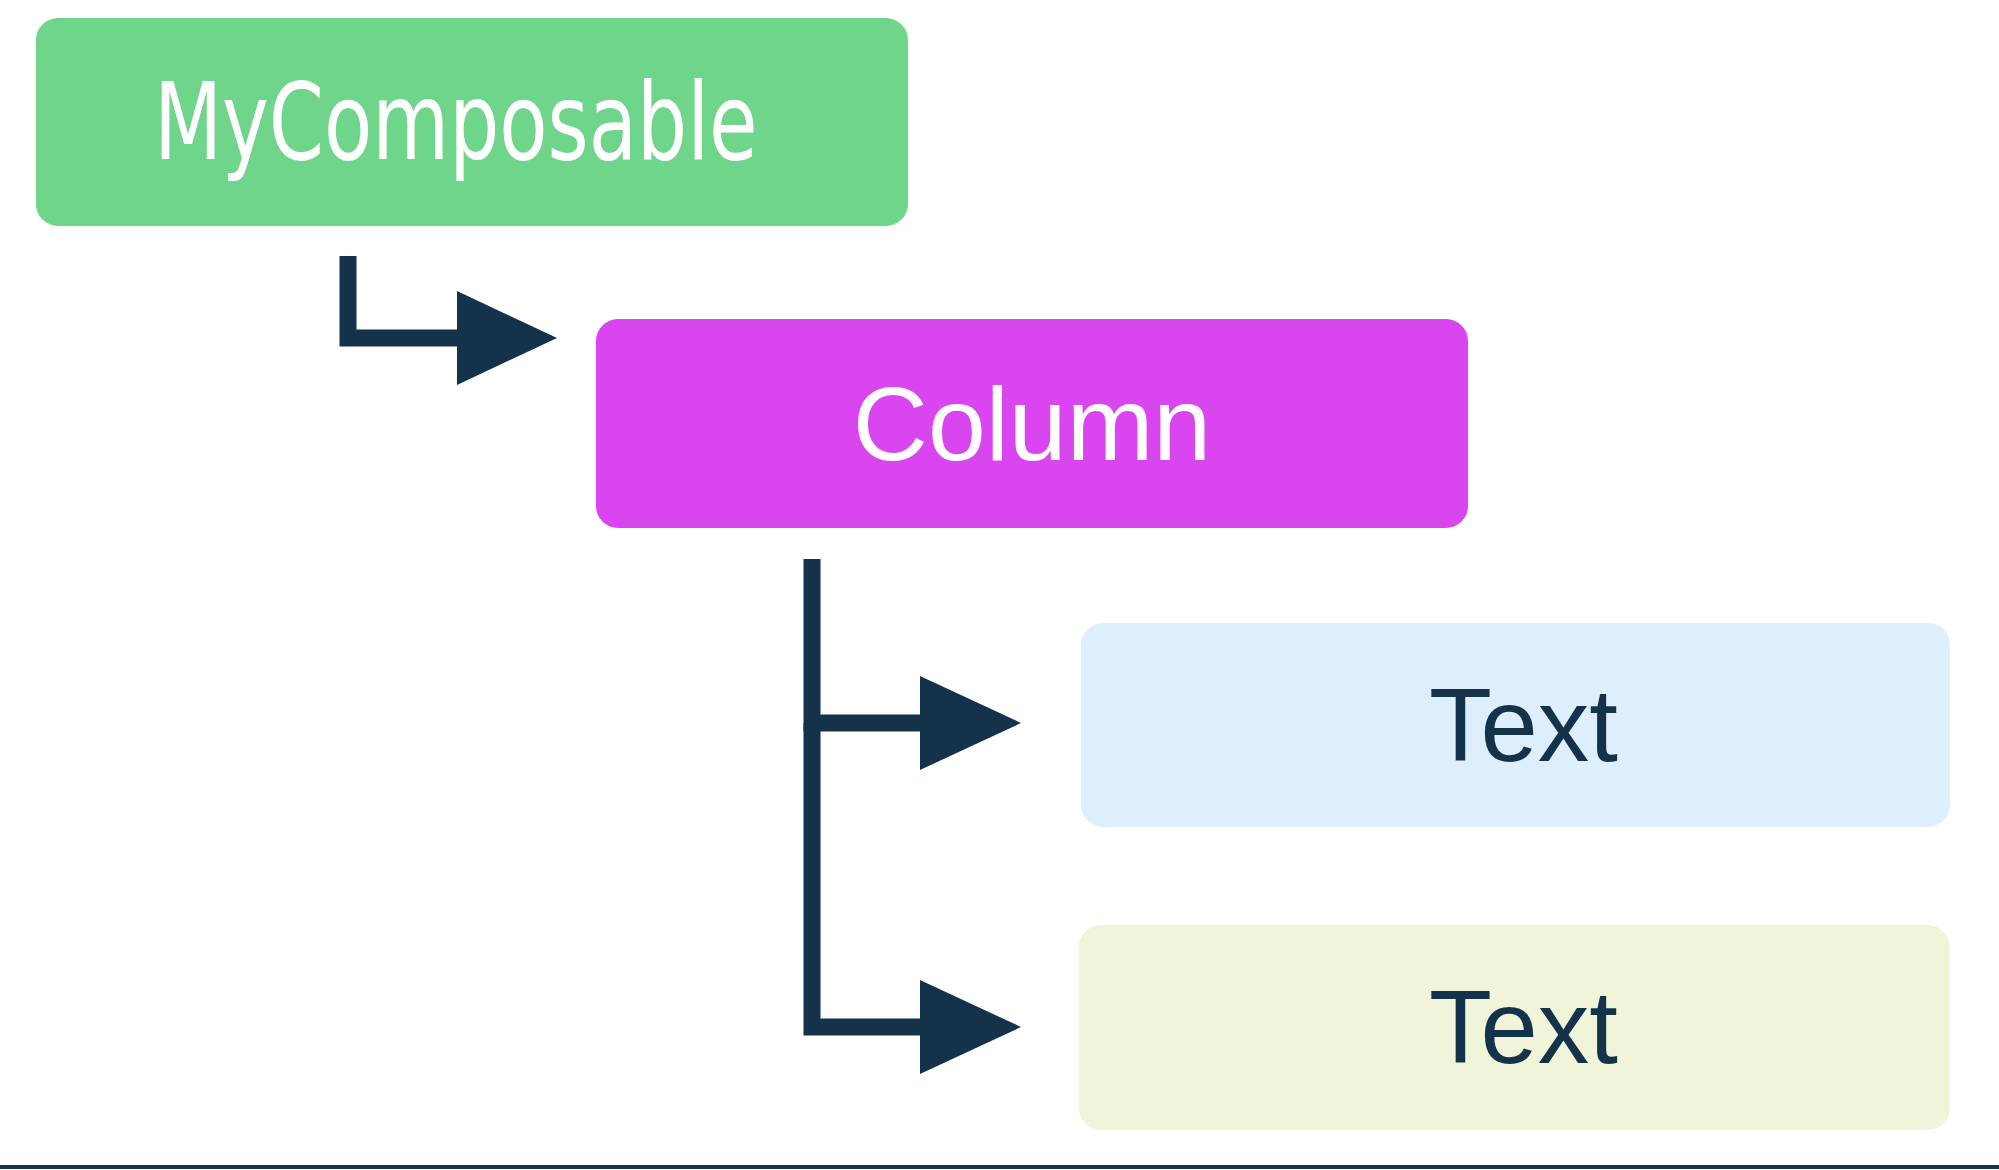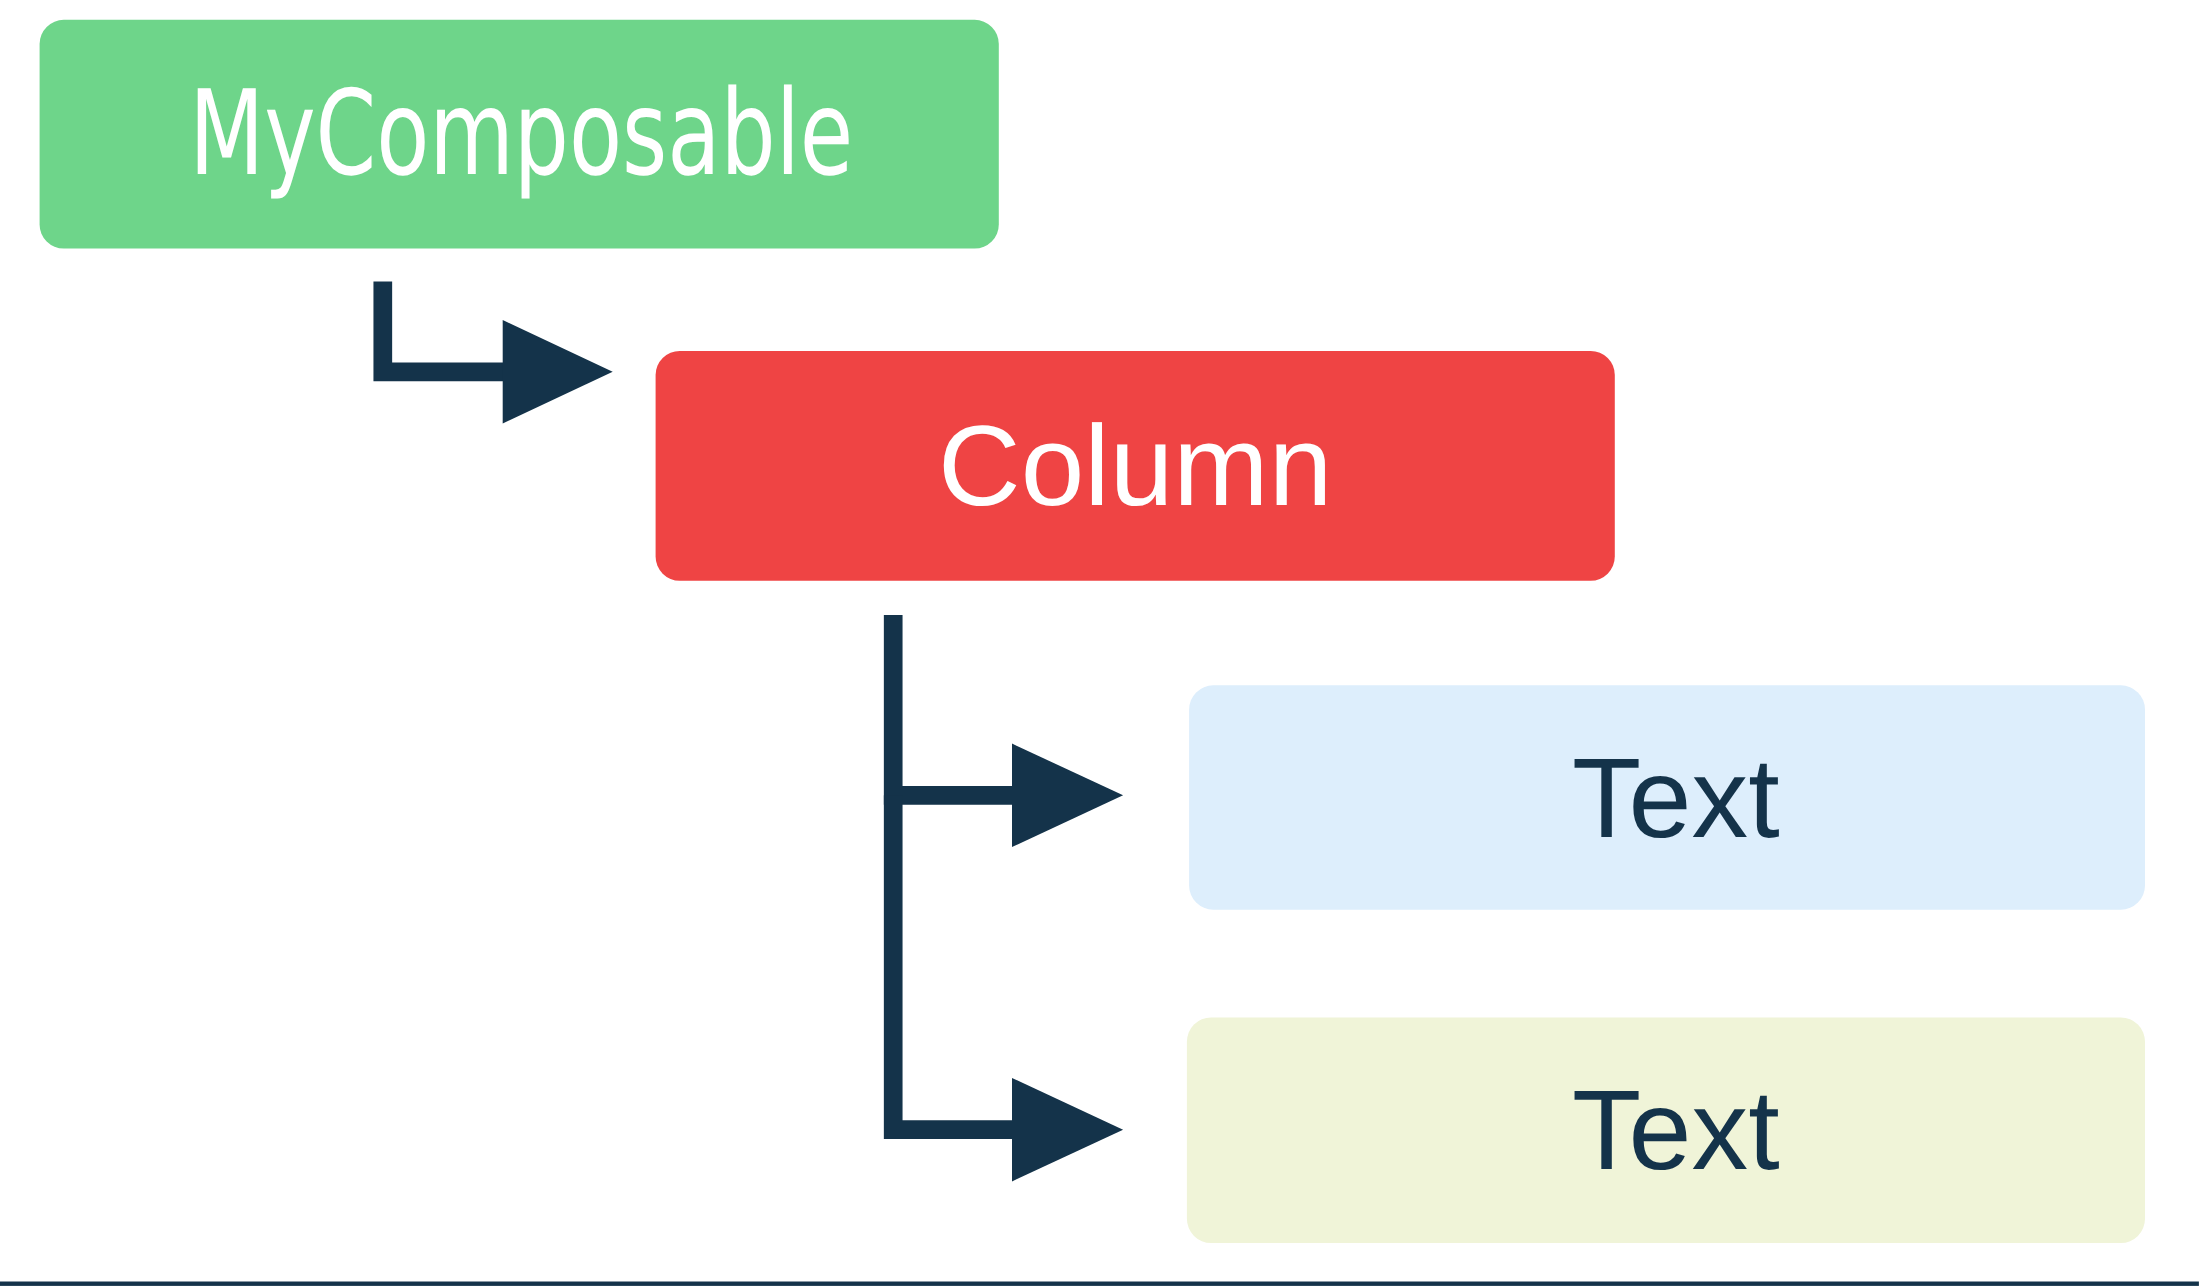--- a/index.html
+++ b/index.html
@@ -32,39 +32,39 @@
     line-height: 1;
   }
 
   
   #node-root {
     left: 36px;
     top: 18px;
     width: 872px;
     height: 208px;
     background: #6ed58a;
-    justify-content: flex-end;
+    justify-content: flex-start;
     padding-left: 118px;
   }
   #node-root .node-label {
     color: #ffffff;
     font-size: 107px;
     font-family: "Liberation Sans Narrow", "DejaVu Sans Condensed", "Liberation Sans", sans-serif;
     transform: scaleX(0.82);
     transform-origin: left center;
     letter-spacing: 0px;
   }
 
   
   #node-column {
     left: 596px;
     top: 319px;
     width: 872px;
     height: 209px;
-    background: #ef4444;
+    background: #d946ef;
   }
   #node-column .node-label {
     color: #ffffff;
     font-size: 104px;
   }
 
   
   #node-text-1 {
     left: 1081px;
     top: 623px;

